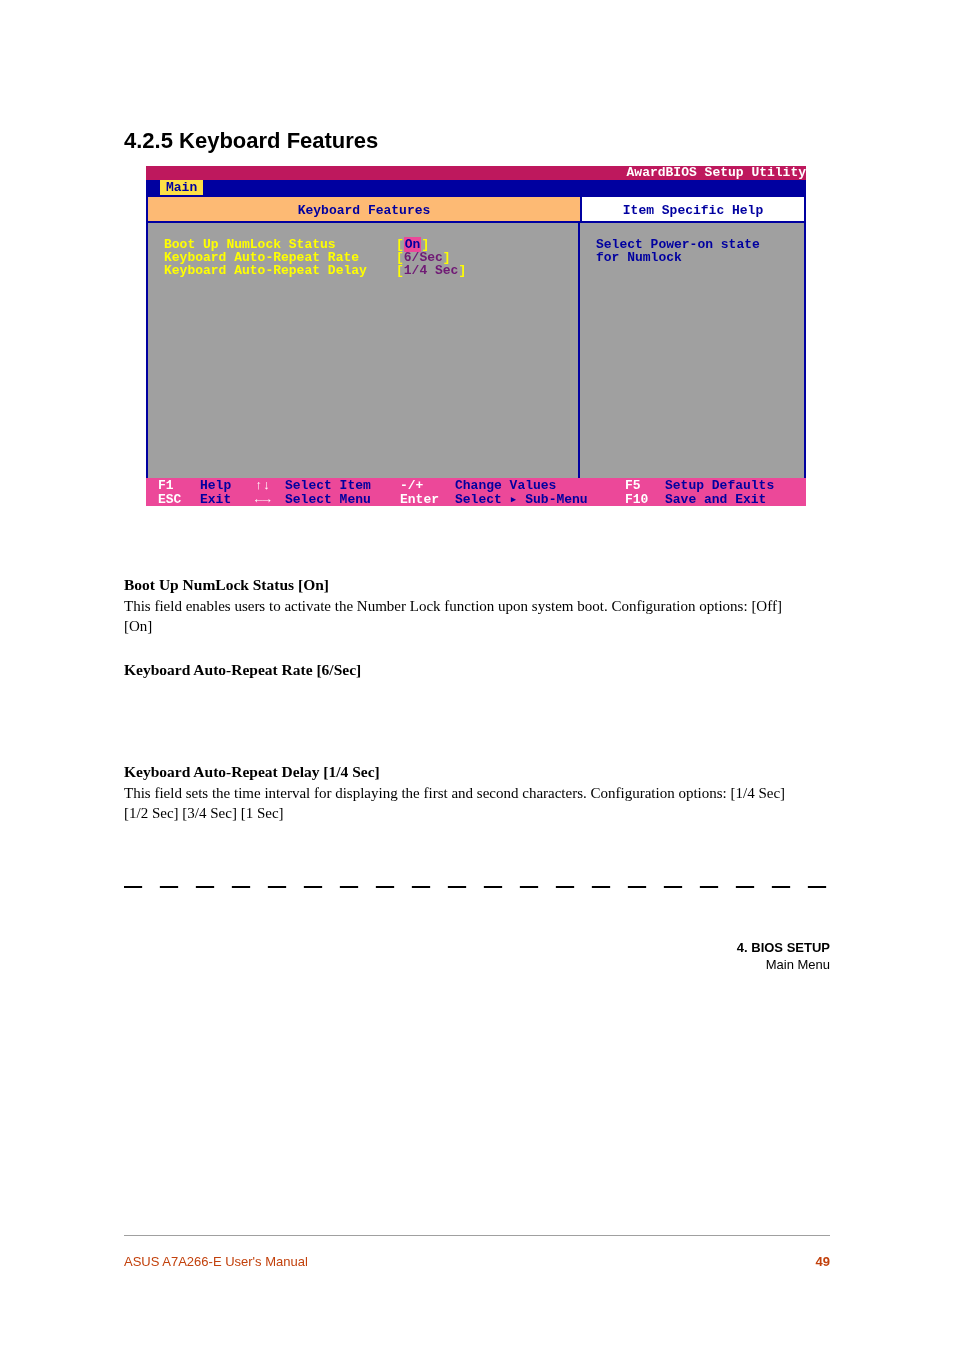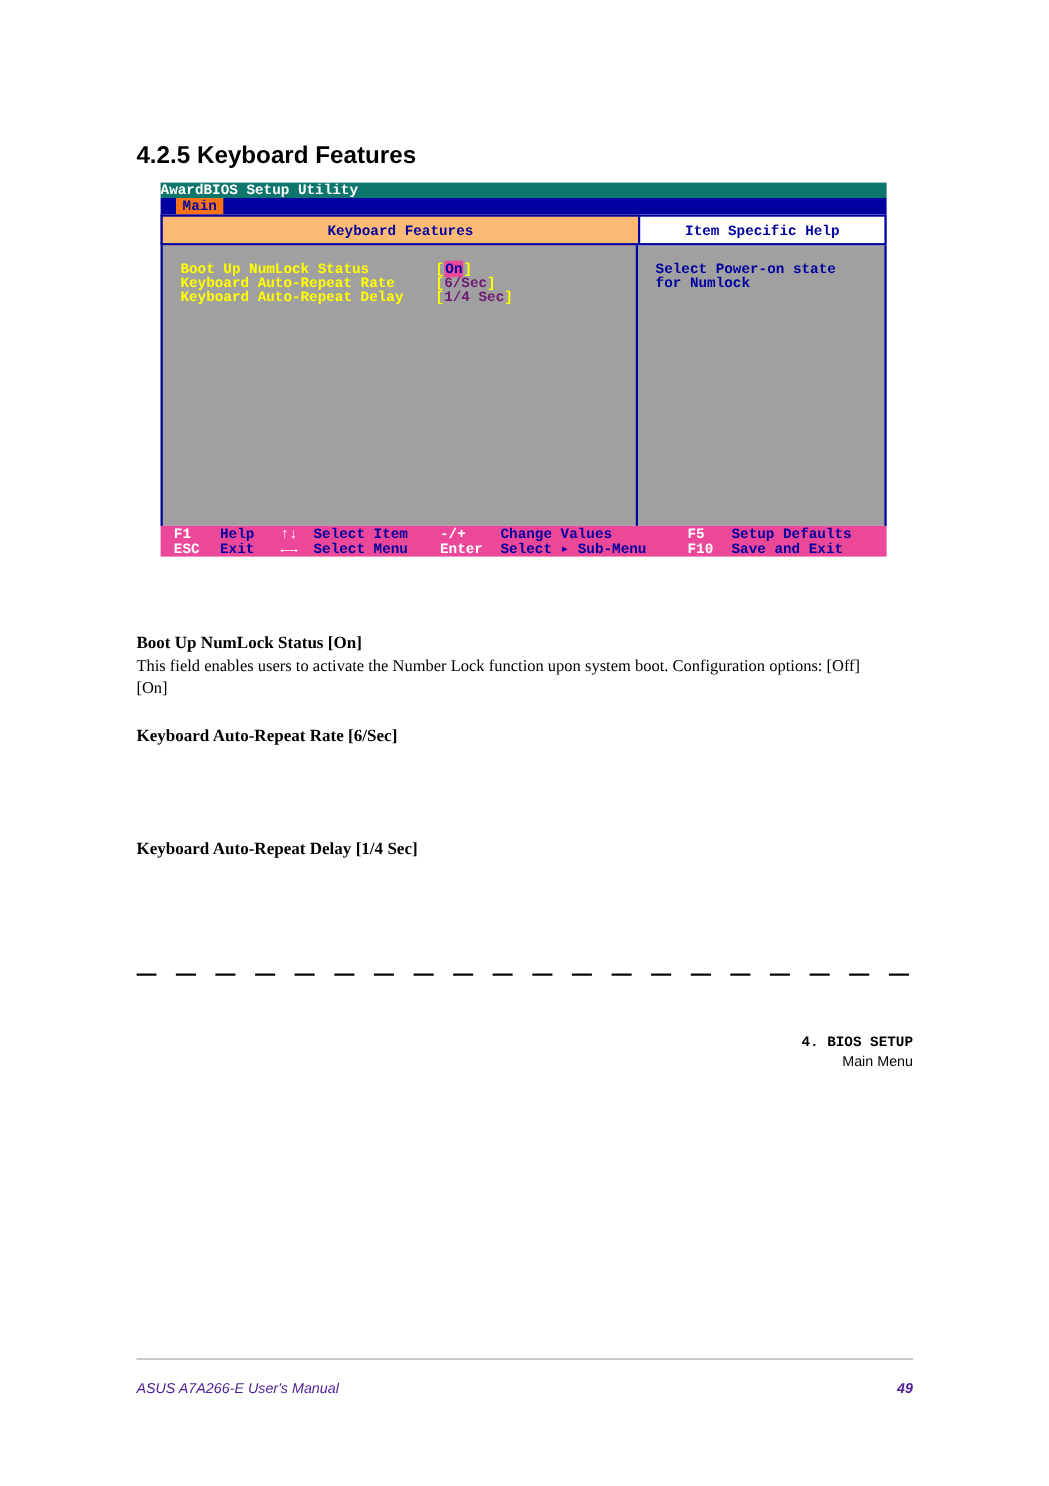--- a/index.html
+++ b/index.html
@@ -15,36 +15,36 @@
     position: absolute;
     left: 146px;
     top: 166px;
     width: 660px;
     font-family: "Courier New", monospace;
     font-size: 13px;
     line-height: 13px;
     font-weight: bold;
   }
   .title-bar {
-    background: #0f766e;
-    color: #ffffff;
-    text-align: left;
+    background: #be185d;
+    color: #ffffff;
+    text-align: right;
     padding: 0;
     height: 14px;
     line-height: 14px;
   }
   .menu-bar {
     background: #0000a0;
     color: #00ffff;
     height: 15px;
     line-height: 15px;
     padding-left: 14px;
   }
   .menu-item {
-    background: #f97316;
+    background: #fde047;
     color: #0000a0;
     padding: 0 6px;
     display: inline-block;
   }
   .header-row {
     background: #0000a0;
     color: #ffffff;
     text-align: center;
     height: 28px;
     line-height: 28px;
@@ -156,25 +156,24 @@
     position: absolute;
     left: 124px;
     bottom: 82px;
     width: 706px;
     border-top: 1px solid #a0a0a0;
     padding-top: 18px;
     display: flex;
     justify-content: space-between;
     font-family: Arial, sans-serif;
     font-size: 13px;
-    color: #4c1d95;
-    font-style: italic;
+    color: #c2410c;
   }
   .footer-chapter {
-    font-family: Liberation Mono, monospace;
+    font-family: Liberation Sans, sans-serif;
     font-weight: bold;
     text-align: right;
   }
 
   .dashed-divider {
     position: absolute;
     left: 124px;
     width: 706px;
     font-family: "Courier New", monospace;
     font-size: 30px;
@@ -237,20 +236,21 @@
   <div class="sub-heading">Boot Up NumLock Status [On]</div>
   <div>This field enables users to activate the Number Lock function upon system boot. Configuration options: [Off] [On]</div>
 </div>
 
 <div class="body-text" style="top:660px;">
   <div class="sub-heading">Keyboard Auto-Repeat Rate [6/Sec]</div>
 </div>
 
 <div class="body-text" style="top:762px;">
   <div class="sub-heading">Keyboard Auto-Repeat Delay [1/4 Sec]</div>
+  <div>This field sets the time interval for displaying the first and second characters. Configuration options: [1/4 Sec] [1/2 Sec] [3/4 Sec] [1 Sec]</div>
 </div>
 
 <div class="dashed-divider" style="top:870px;">— — — — — — — — — — — — — — — — — — — — — — — —</div>
 
 <div style="position:absolute; right:124px; top:940px; text-align:right; font-family:Arial,sans-serif; font-size:13px; line-height:1.3;">
   <div class="footer-chapter">4. BIOS SETUP</div>
   <div>Main Menu</div>
 </div>
 
 <div class="footer-page">

